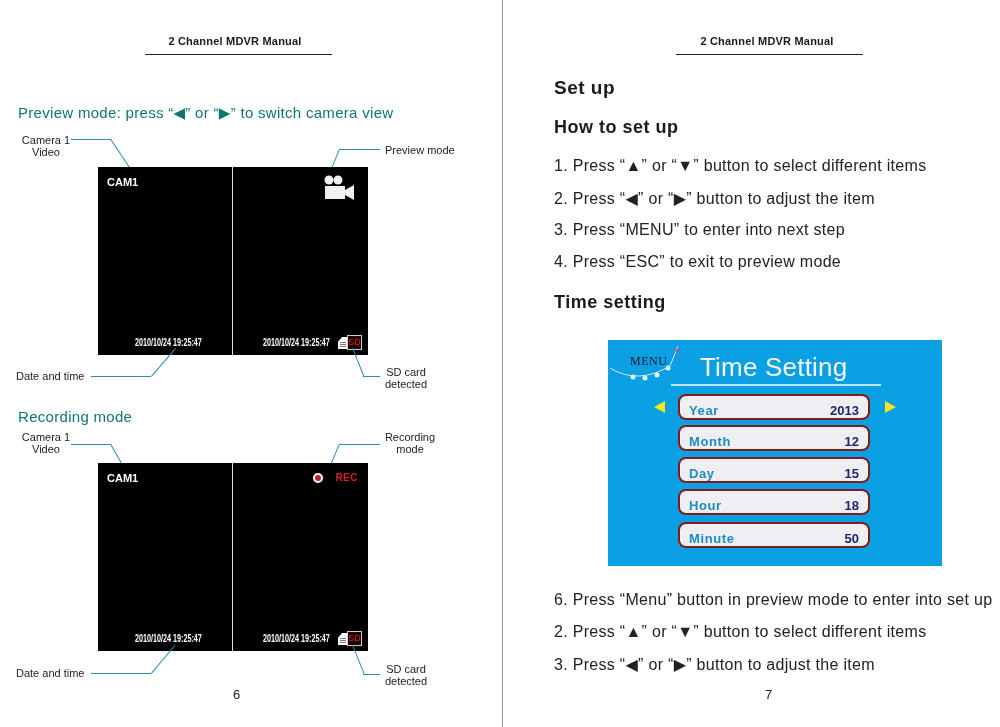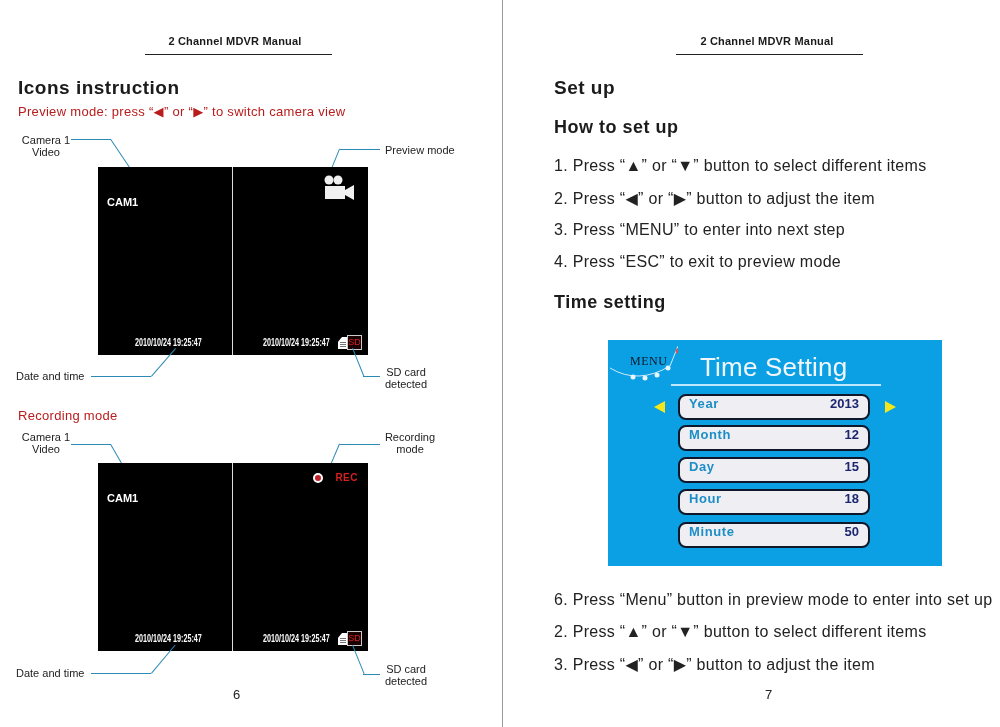--- a/index.html
+++ b/index.html
@@ -8,60 +8,59 @@
 
     .page { position: absolute; top: 0; height: 637px; text-decoration: underline; }
     .page-left { left: 0; width: 503px; }
     .page-right { left: 504px; width: 496px; }
     .spine { position: absolute; left: 502px; top: 0; width: 1px; height: 727px; background: #9a9a9a; }
 
     .running-header { position: absolute; top: 35px; font-size: 11px; font-weight: bold; text-align: center; letter-spacing: 0.2px; }
     .header-rule { position: absolute; top: 54px; height: 1px; background: #222; }
 
     .h1 { position: absolute; font-size: 19px; font-weight: bold; letter-spacing: 0.5px; color: #1b1b1b; }
-    .subhead { position: absolute; font-size: 13px; letter-spacing: 0.3px; color: #b91c1c; }
+    .subhead { position: absolute; font-size: 15px; letter-spacing: 0.3px; color: #0f766e; }
     .callout { position: absolute; font-size: 11px; line-height: 12px; color: #222; text-align: center; white-space: nowrap; }
     .leader { position: absolute; background: #2d8ab4; height: 1px; transform-origin: 0 0; }
 
     .screen { position: absolute; width: 270px; height: 188px; background: #000; }
     .screen .divider { position: absolute; left: 134px; top: 0; width: 1px; height: 100%; background: #ddd; }
-    .cam-label { position: absolute; left: 9px; top: 9px; color: #fff; font-size: 11px; font-weight: bold; margin-top: 20px; }
+    .cam-label { position: absolute; left: 9px; top: 9px; color: #fff; font-size: 11px; font-weight: bold; }
     .datetime { position: absolute; bottom: 7px; color: #fff; font-size: 10px; font-family: "Liberation Sans Narrow", "Liberation Sans", sans-serif; transform: scaleX(0.72); transform-origin: 0 50%; white-space: nowrap; font-weight: bold; }
     .sd-icon { position: absolute; right: 6px; bottom: 5px; width: 24px; height: 15px; }
     .sd-icon .doc { position: absolute; left: 0; top: 2px; width: 10px; height: 12px; background: #fff; clip-path: polygon(40% 0, 100% 0, 100% 100%, 0 100%, 0 40%); }
     .sd-icon .doc::after { content: ""; position: absolute; left: 2px; top: 5px; width: 6px; height: 5px; background: repeating-linear-gradient(#777 0 1px, transparent 1px 2px); }
     .sd-icon .sd { position: absolute; left: 9px; top: 0; width: 15px; height: 15px; border: 1px solid #ccc; background: #1a0000; color: #d42020; font-size: 9px; line-height: 13px; text-align: center; }
     .cam-icon { position: absolute; right: 13px; top: 8px; width: 32px; height: 26px; }
     .rec { position: absolute; right: 10px; top: 9px; display: flex; align-items: center; gap: 12px; }
     .rec .dot { width: 10px; height: 10px; border-radius: 50%; background: #c0202a; border: 2px solid #fff; }
     .rec .label { color: #d42020; font-size: 10px; font-weight: bold; letter-spacing: 0.5px; }
 
     .page-num { position: absolute; top: 687px; font-size: 13px; color: #222; }
 
     .step { position: absolute; left: 50px; font-size: 16px; letter-spacing: 0.3px; color: #222; white-space: nowrap; }
 
     .ts-panel { position: absolute; left: 104px; top: 340px; width: 334px; height: 226px; background: #0aa0e3; }
     .ts-title { position: absolute; left: 92px; top: 12px; color: #f2f6fa; font-size: 26px; letter-spacing: 0.2px; }
     .ts-title-rule { position: absolute; left: 63px; top: 44px; width: 210px; height: 2px; background: #bfe8ff; }
     .ts-menu { position: absolute; left: 22px; top: 14px; color: #0f172a; font-family: "Liberation Serif", serif; font-size: 12px; letter-spacing: 0.5px; }
-    .ts-row { position: absolute; left: 70px; width: 192px; height: 26px; background: #efeff3; border: 2px solid #0f172a; border-radius: 8px; display: flex; align-items: flex-start; justify-content: space-between; padding: 0 9px; }
+    .ts-row { position: absolute; left: 70px; width: 192px; height: 26px; background: #efeff3; border: 2px solid #7f1d1d; border-radius: 8px; display: flex; align-items: flex-end; justify-content: space-between; padding: 0 9px; }
     .ts-row .k { color: #1d8dc6; font-size: 13px; font-weight: bold; letter-spacing: 0.6px; }
     .ts-row .v { color: #1c2670; font-size: 13px; font-weight: bold; }
     .arrow-l, .arrow-r { position: absolute; width: 0; height: 0; border-top: 6px solid transparent; border-bottom: 6px solid transparent; }
     .arrow-l { border-right: 11px solid #f4e61a; }
     .arrow-r { border-left: 11px solid #f4e61a; }
   </style>
 </head>
 <body>
 
 <div class="page page-left">
   <div class="running-header" style="left:140px;width:190px;">2 Channel MDVR Manual</div>
   <div class="header-rule" style="left:145px;width:187px;"></div>
 
-  <div class="h1" style="left:18px;top:77px;">Icons instruction</div>
   <div class="subhead" style="left:18px;top:104px;">Preview mode: press “◀” or “▶” to switch camera view</div>
 
   <div class="callout" style="left:20px;top:134px;width:52px;">
     <div>Camera 1</div>
     <div>Video</div>
   </div>
   <div class="leader" style="left:71px;top:139px;width:40px;"></div>
   <div class="leader" style="left:111px;top:139px;width:40px;transform:rotate(56deg);"></div>
 
   <div class="callout" style="left:385px;top:144px;">Preview mode</div>

